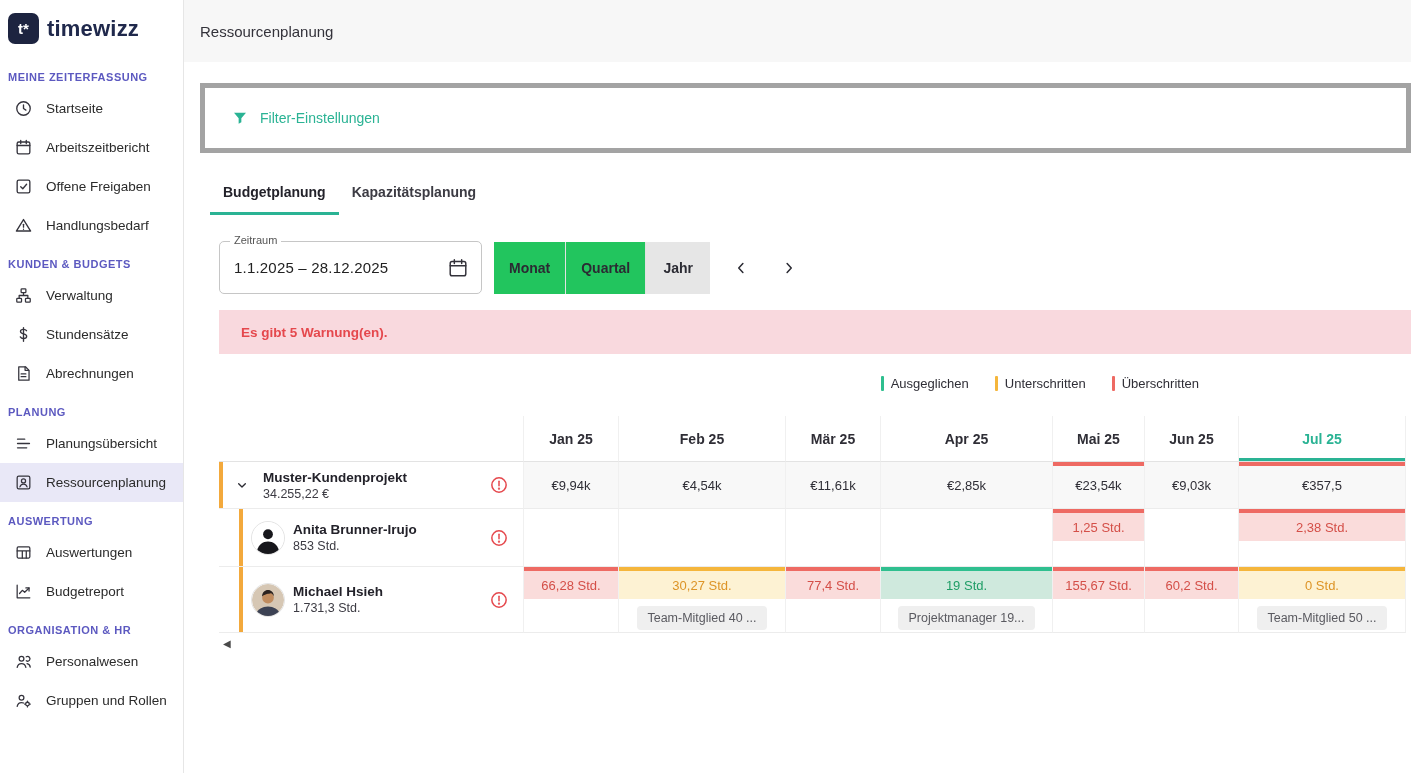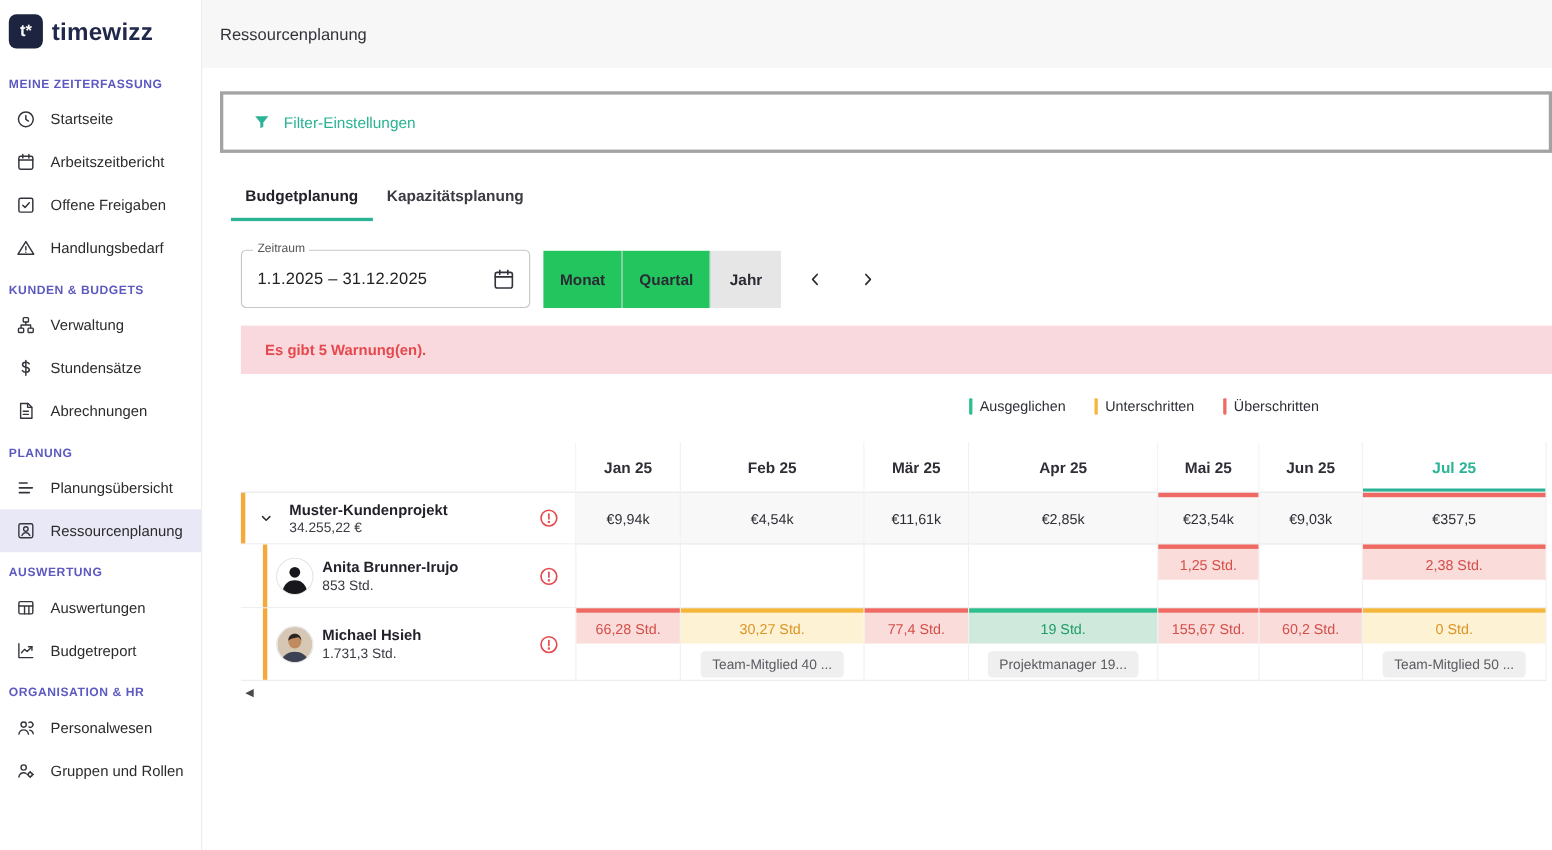--- a/index.html
+++ b/index.html
@@ -16,21 +16,21 @@
   .nav-item { display:flex; align-items:center; gap:13px; padding:10px 8px 10px 14px; font-size:13.5px; color:#2b2b2b; cursor:pointer; white-space:nowrap; }
   .nav-item.active { background:#e9e8f7; }
   .nav-icon { width:19px; height:19px; flex:0 0 19px; display:inline-flex; color:#35343d; }
   .nav-icon svg { width:100%; height:100%; }
 
   
   .main { flex:1 1 auto; display:flex; flex-direction:column; min-width:0; }
   .topbar { flex:0 0 62px; height:62px; background:#f7f7f7; display:flex; align-items:center; padding-left:16px; font-size:15px; color:#33323a; }
   .content { flex:1; background:#fff; }
 
-  .filter-panel { margin:21px 0 0 16px; height:56px; border:3px solid #a3a3a3; display:flex; align-items:center; gap:11px; padding-left:26px; color:#2ab394; font-size:14px; cursor:pointer; }
+  .filter-panel { margin:21px 0 0 16px; height:70px; border:5px solid #a3a3a3; display:flex; align-items:center; gap:11px; padding-left:26px; color:#2ab394; font-size:14px; cursor:pointer; }
   .filter-panel svg { width:18px; height:18px; }
 
   .tabs { display:flex; margin:20px 0 0 26px; }
   .tab { padding:11px 13px 12px; font-size:14px; font-weight:700; color:#3c3b43; cursor:pointer; border-bottom:3px solid transparent; }
   .tab.active { color:#23222a; border-bottom-color:#2ab394; }
 
   .controls { display:flex; align-items:center; margin:26px 0 0 35px; }
   .zeitraum { position:relative; width:263px; height:53px; border:1px solid #c6c6c6; border-radius:5px; display:flex; align-items:center; justify-content:space-between; padding:0 12px 0 14px; cursor:text; }
   .zeitraum-label { position:absolute; top:-8px; left:10px; background:#fff; padding:0 4px; font-size:11px; color:#555; }
   .zeitraum-value { font-size:15px; color:#222; letter-spacing:.2px; }
@@ -252,21 +252,21 @@
       </div>
 
       <div class="tabs">
         <div class="tab active">Budgetplanung</div>
         <div class="tab">Kapazitätsplanung</div>
       </div>
 
       <div class="controls">
         <div class="zeitraum">
           <span class="zeitraum-label">Zeitraum</span>
-          <span class="zeitraum-value">1.1.2025 – 31.12.2025</span>
+          <span class="zeitraum-value">1.1.2025 – 28.12.2025</span>
           <button class="cal-btn"><svg viewBox="0 0 24 24" fill="none" stroke="currentColor" stroke-width="1.6" stroke-linecap="round" stroke-linejoin="round">
                 <rect x="3.5" y="5" width="17" height="15.5" rx="2"></rect>
                 <path d="M3.5 9.5h17M8 3v4M16 3v4"></path>
               </svg></button>
         </div>
         <div class="seg-group">
           <button class="seg">Monat</button>
           <button class="seg">Quartal</button>
           <button class="seg active">Jahr</button>
         </div>

